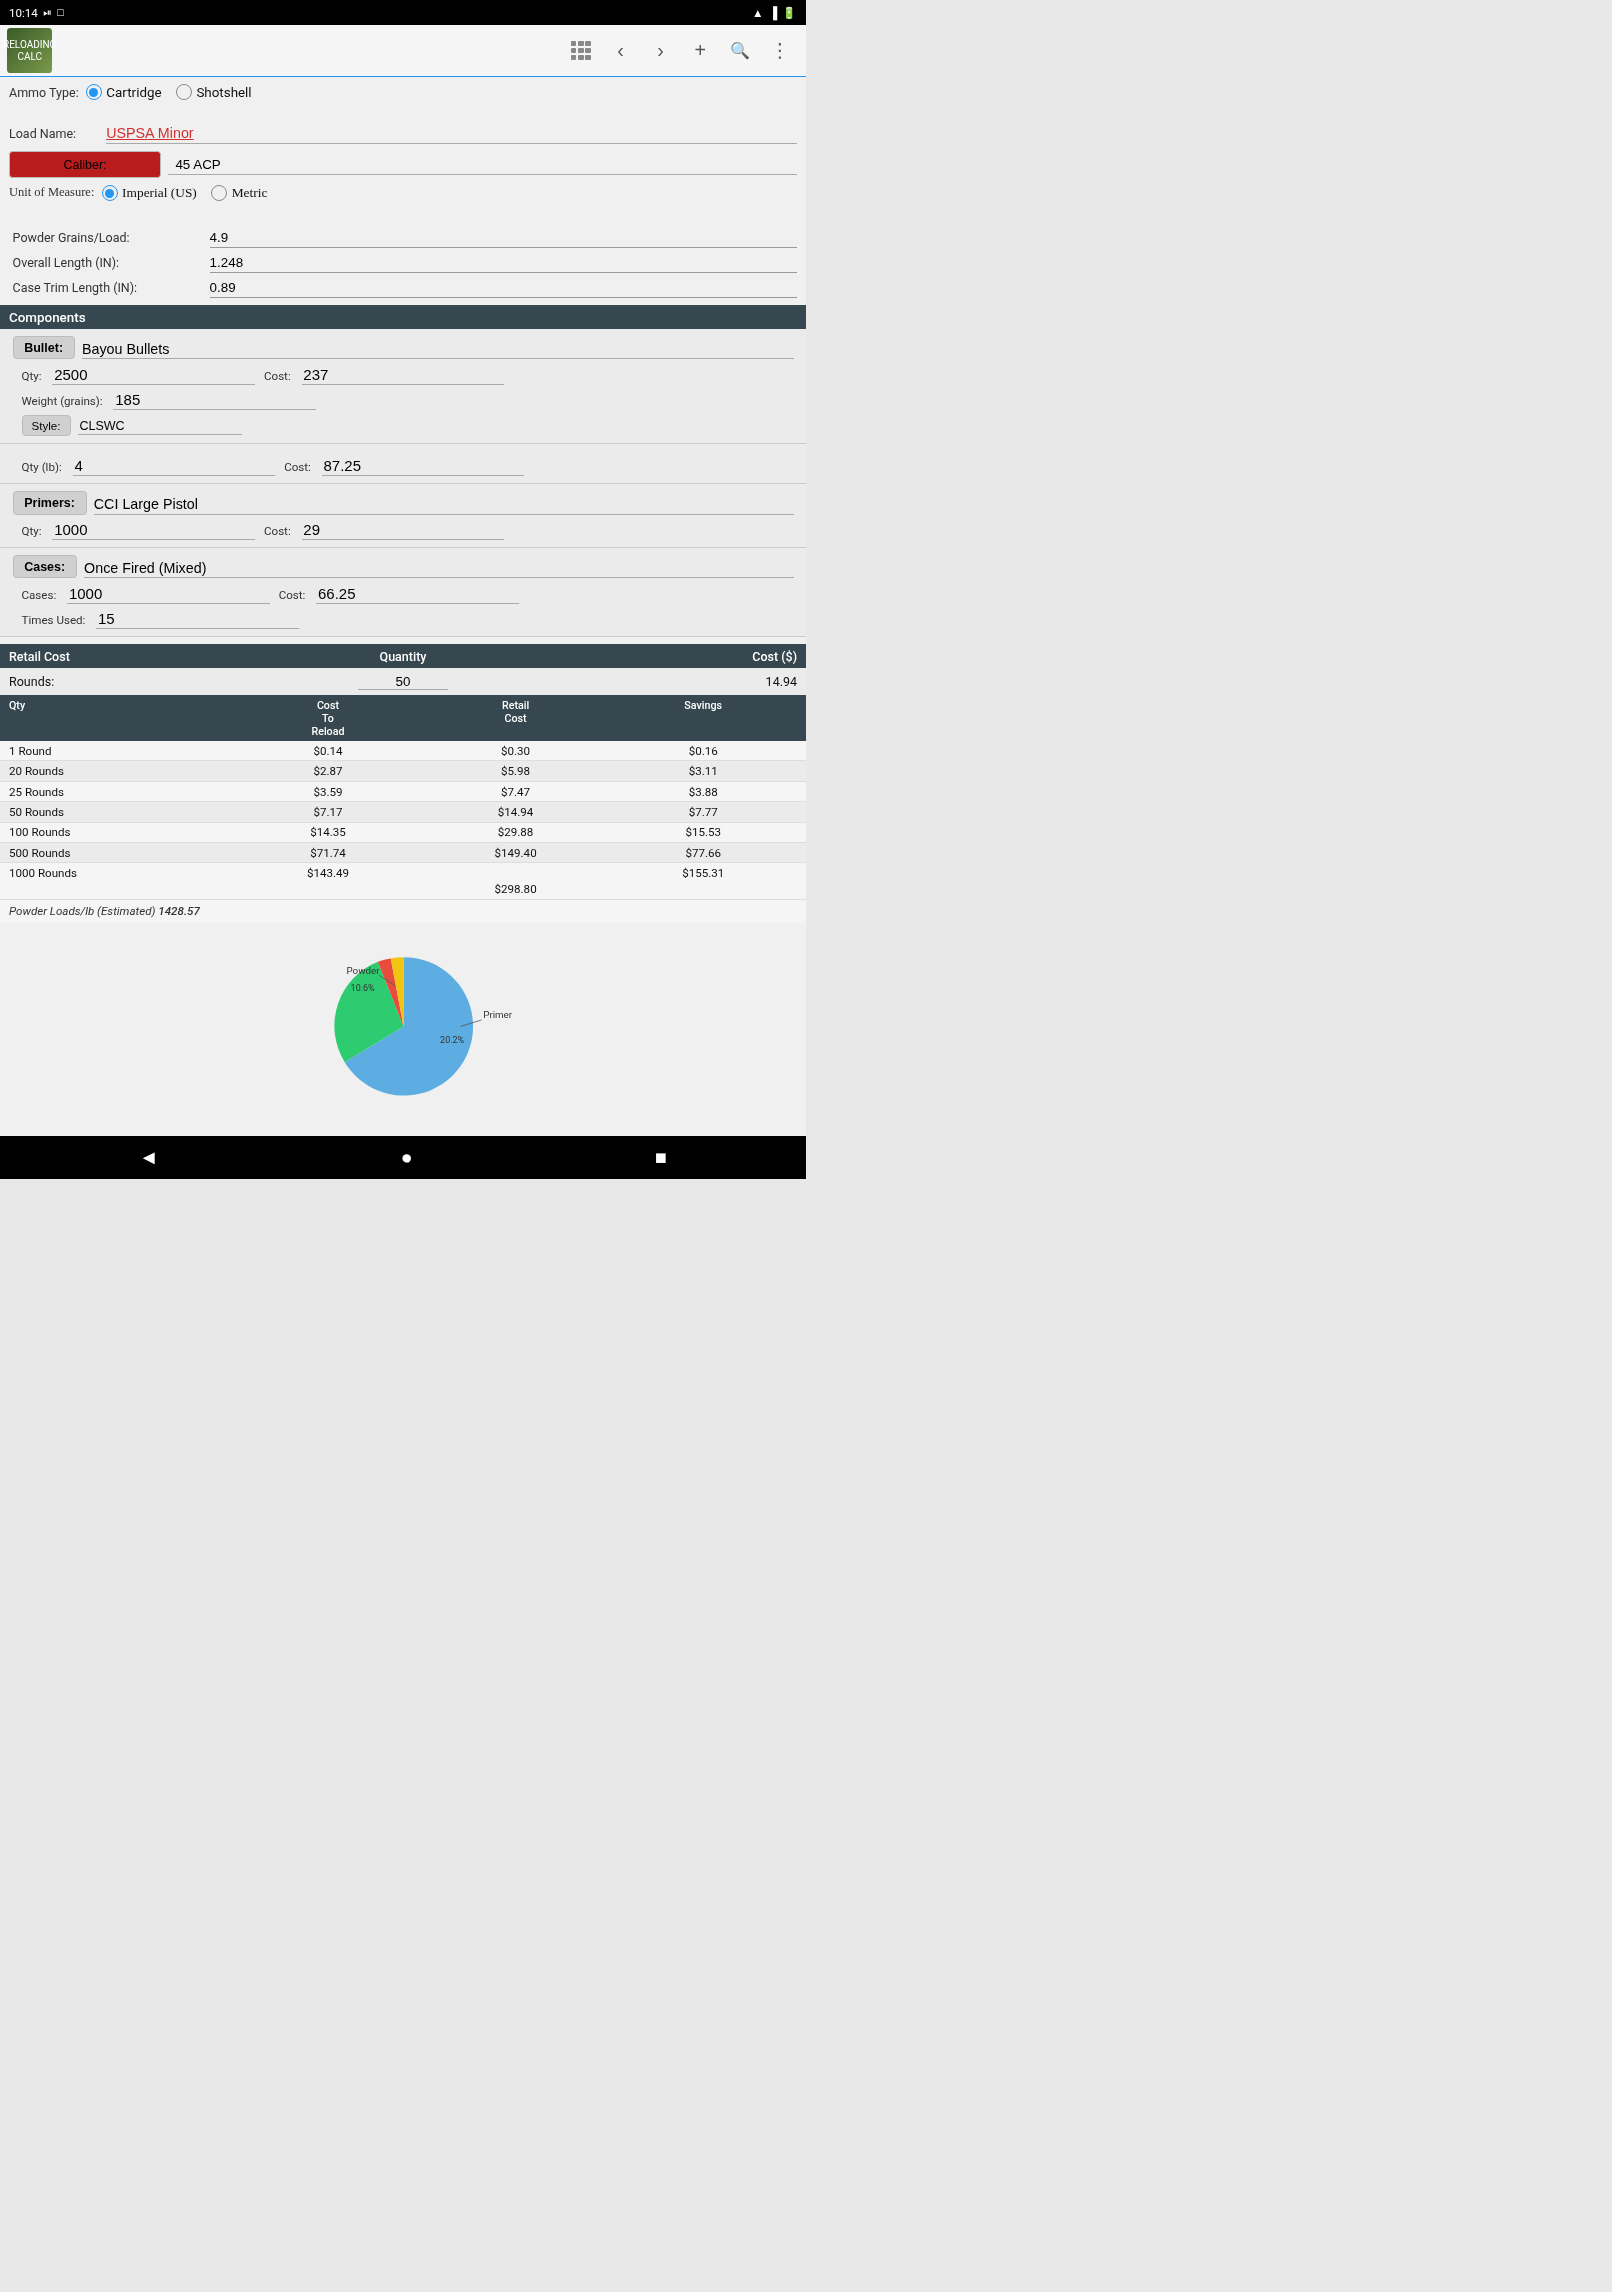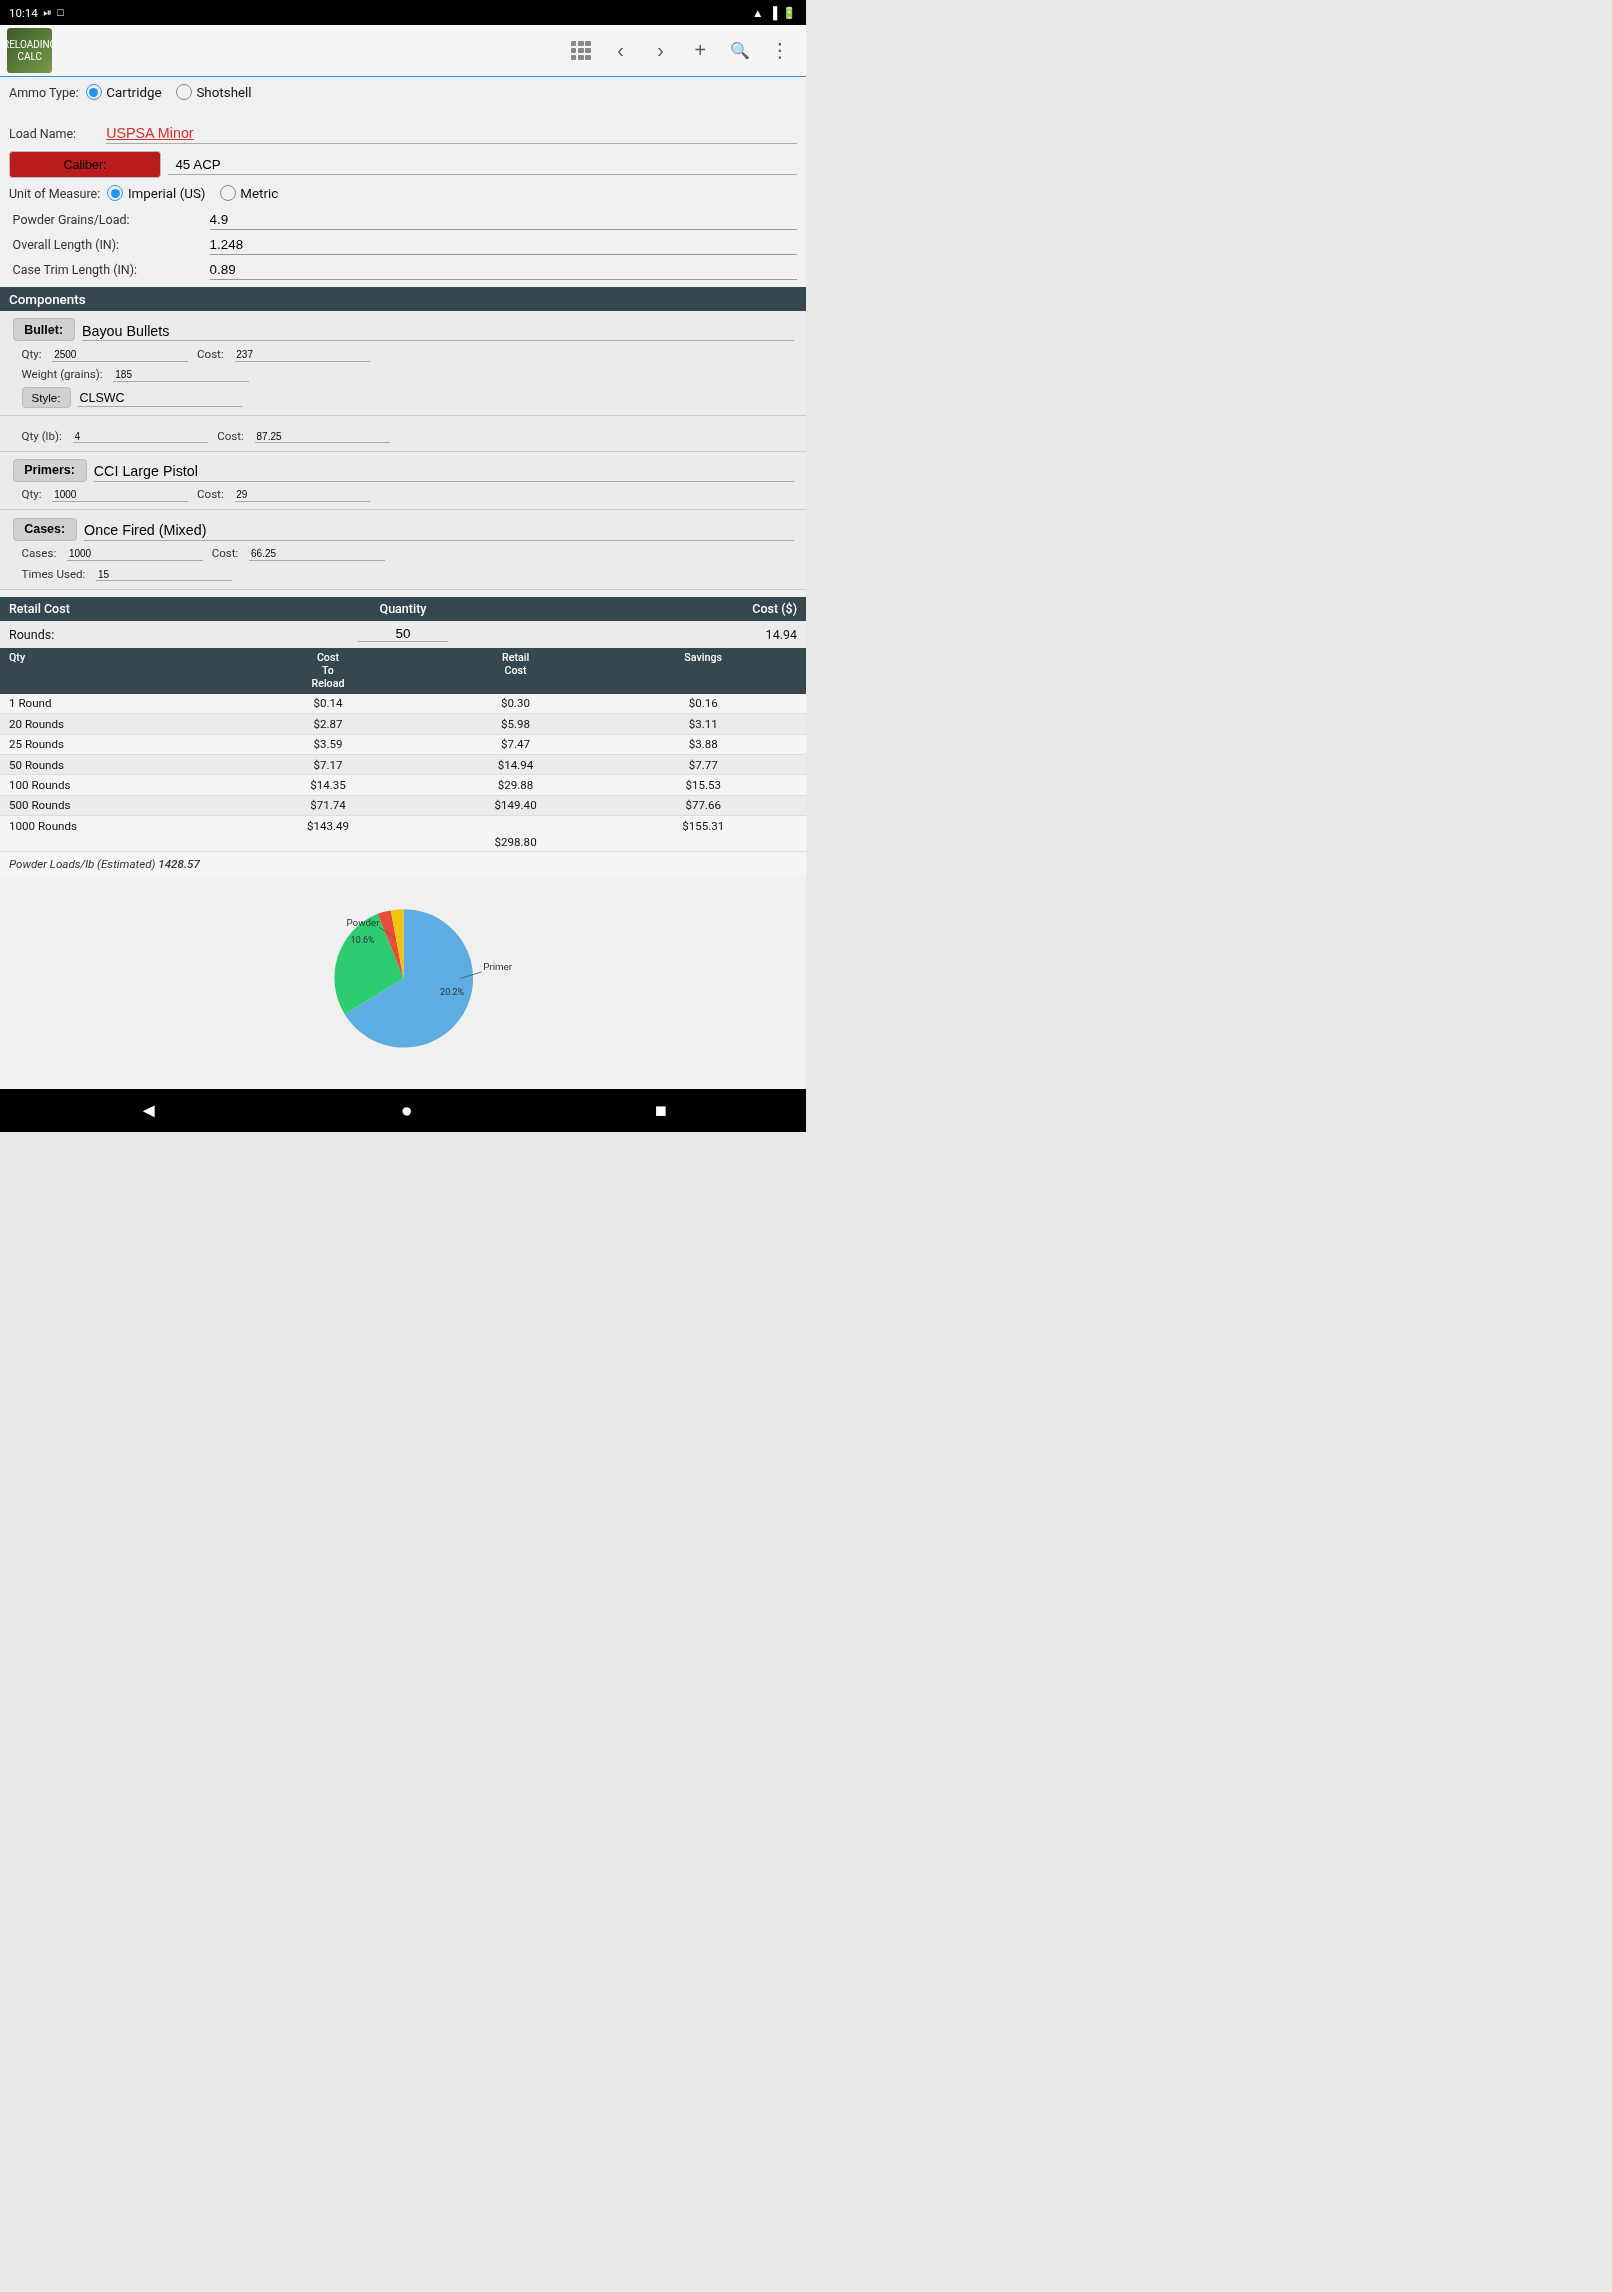--- a/index.html
+++ b/index.html
@@ -155,22 +155,23 @@
       border-bottom: 0.9px solid #aaa;
       background: transparent;
       font-size: 13.4px;
       padding: 1.8px 7.2px;
       outline: none;
       margin-left: 7.2px;
     }
 
     .uom-row {
       display: flex;
-      align-items: flex-end;
-      margin-bottom: 9px;
+      align-items: flex-start;
+      margin-bottom: 27px;
+      font-family: Liberation Serif, serif;
     }
 
     .field-row {
       display: flex;
       align-items: baseline;
       margin-bottom: 5.4px;
       padding-left: 3.6px;
     }
     .field-label {
       min-width: 197px;
@@ -230,21 +231,21 @@
     }
     .detail-label {
       font-size: 11.6px;
       color: #333;
       margin-right: 1.8px;
     }
     .detail-input {
       border: none;
       border-bottom: 0.9px solid #aaa;
       background: transparent;
-      font-size: 10px;
+      font-size: 15px;
       padding: 0.9px 1.8px;
       outline: none;
       min-width: 54px;
     }
     .style-row {
       display: flex;
       align-items: baseline;
       margin-top: 5.4px;
       padding-left: 9px;
     }

